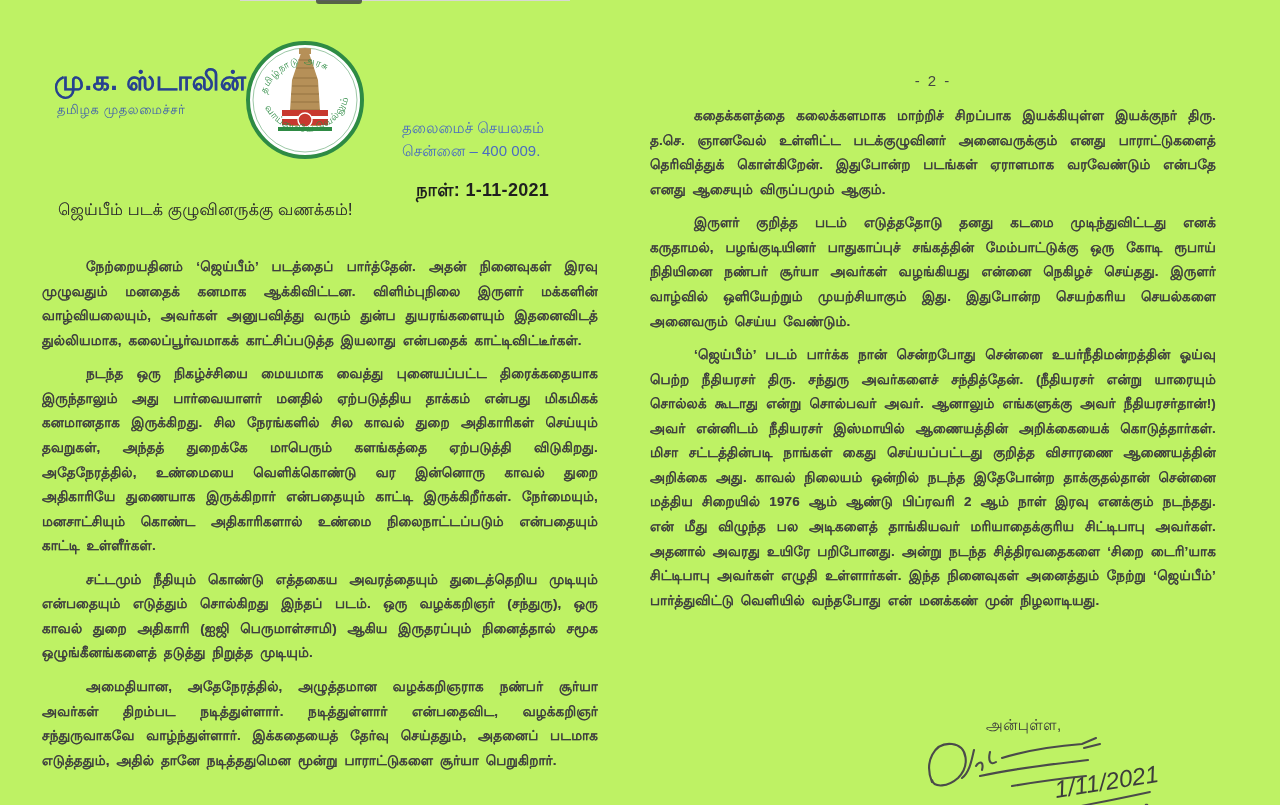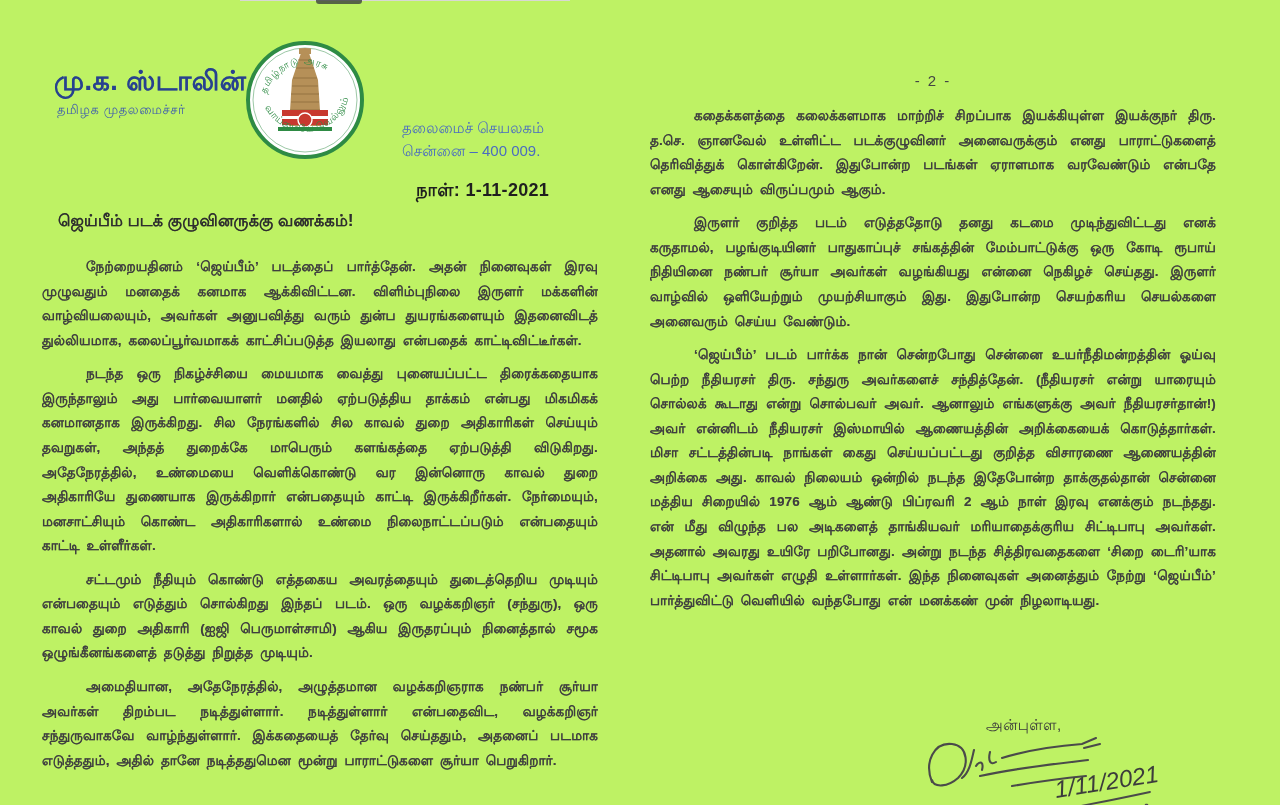--- a/index.html
+++ b/index.html
@@ -36,22 +36,22 @@
   .emblem{position:absolute;left:202px;top:38px;width:122px;height:128px;}
   .office-block{
     position:absolute;left:360px;top:80px;width:200px;
     font-size:15px;color:#4a6cc0;text-align:left;line-height:1.55;margin-top:36px;
   }
   .date-line{
     position:absolute;left:374px;top:180px;
     font-size:18px;font-weight:bold;color:#1f1f1f;letter-spacing:.3px;
   }
   .salutation{
-    position:absolute;left:16px;top:212px;
-    font-size:16px;font-weight:bold;color:#2e2e2e;letter-spacing:.2px;
+    position:absolute;left:16px;top:201px;
+    font-size:16px;font-weight:normal;color:#2e2e2e;letter-spacing:.2px;
     text-shadow:0 0 .4px rgba(46,46,46,.45);
   }
 
   
   .body-block{position:absolute;left:0;top:255px;width:556px;}
   .page-right .body-block{top:104px;width:566px;}
   p.para{
     margin:0 0 9px 0;
     font-size:13.5px;line-height:1.82;
     text-align:justify;text-indent:44px;

